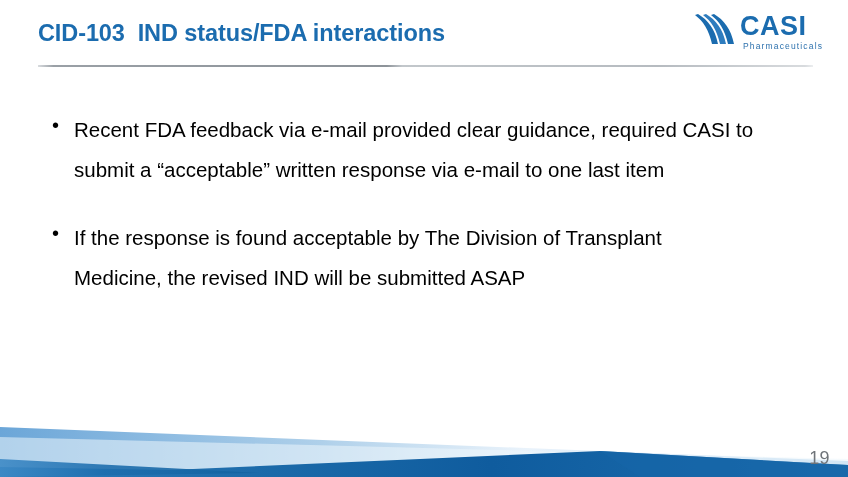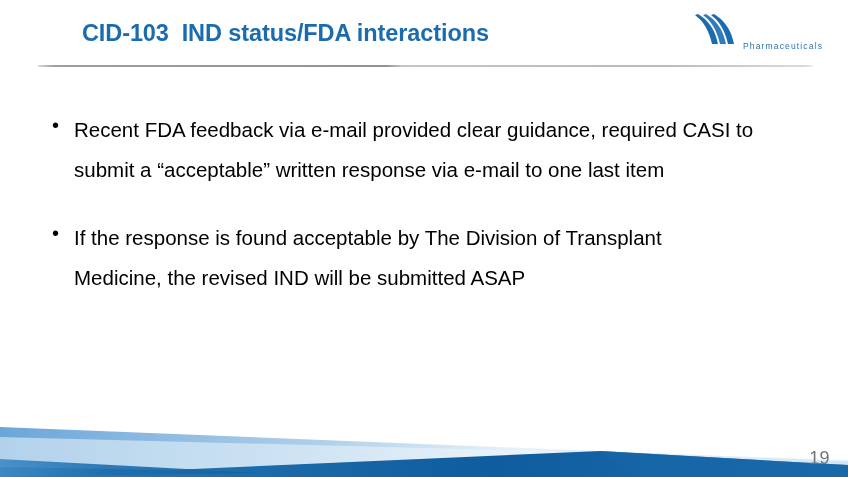--- a/index.html
+++ b/index.html
@@ -21,21 +21,20 @@
   
   #slide-title {
     position: absolute;
     left: 38px;
     top: 20px;
     font-size: 23.5px;
     font-weight: bold;
     color: #1B6CAF;
     letter-spacing: -0.1px;
     white-space: pre;
-    margin-left: 44px;
   }
 
   
   #title-rule {
     position: absolute;
     left: 38px;
     top: 65px;
     width: 775px;
     height: 2px;
     background: linear-gradient(to right,
@@ -138,20 +137,21 @@
   <div id="title-rule"></div>
 
   <div id="logo">
     <span id="logo-mark">
       <svg width="46" height="34" viewBox="0 0 46 34" xmlns="http://www.w3.org/2000/svg">
         <path d="M4 2 C14 8, 21 17, 24 32 L18 32 C15 18, 9 9, 1 3 Z" fill="#1B6CAF"></path>
         <path d="M12 2 C22 8, 29 17, 32 32 L26 32 C23 18, 17 9, 9 3 Z" fill="#2E7CBE"></path>
         <path d="M20 2 C30 8, 37 17, 40 32 L34 32 C31 18, 25 9, 17 3 Z" fill="#1B6CAF"></path>
       </svg>
     </span>
+    <span id="logo-wordmark">CASI</span>
     <span id="logo-sub">Pharmaceuticals</span>
   </div>
 
   <div id="body">
 
     <div class="bullet-row bullet-1">
       <span class="bullet-marker">•</span>
       <span class="bullet-text">Recent FDA feedback via e-mail provided clear guidance, required CASI to submit a “acceptable” written response via e-mail to one last item</span>
     </div>
 

